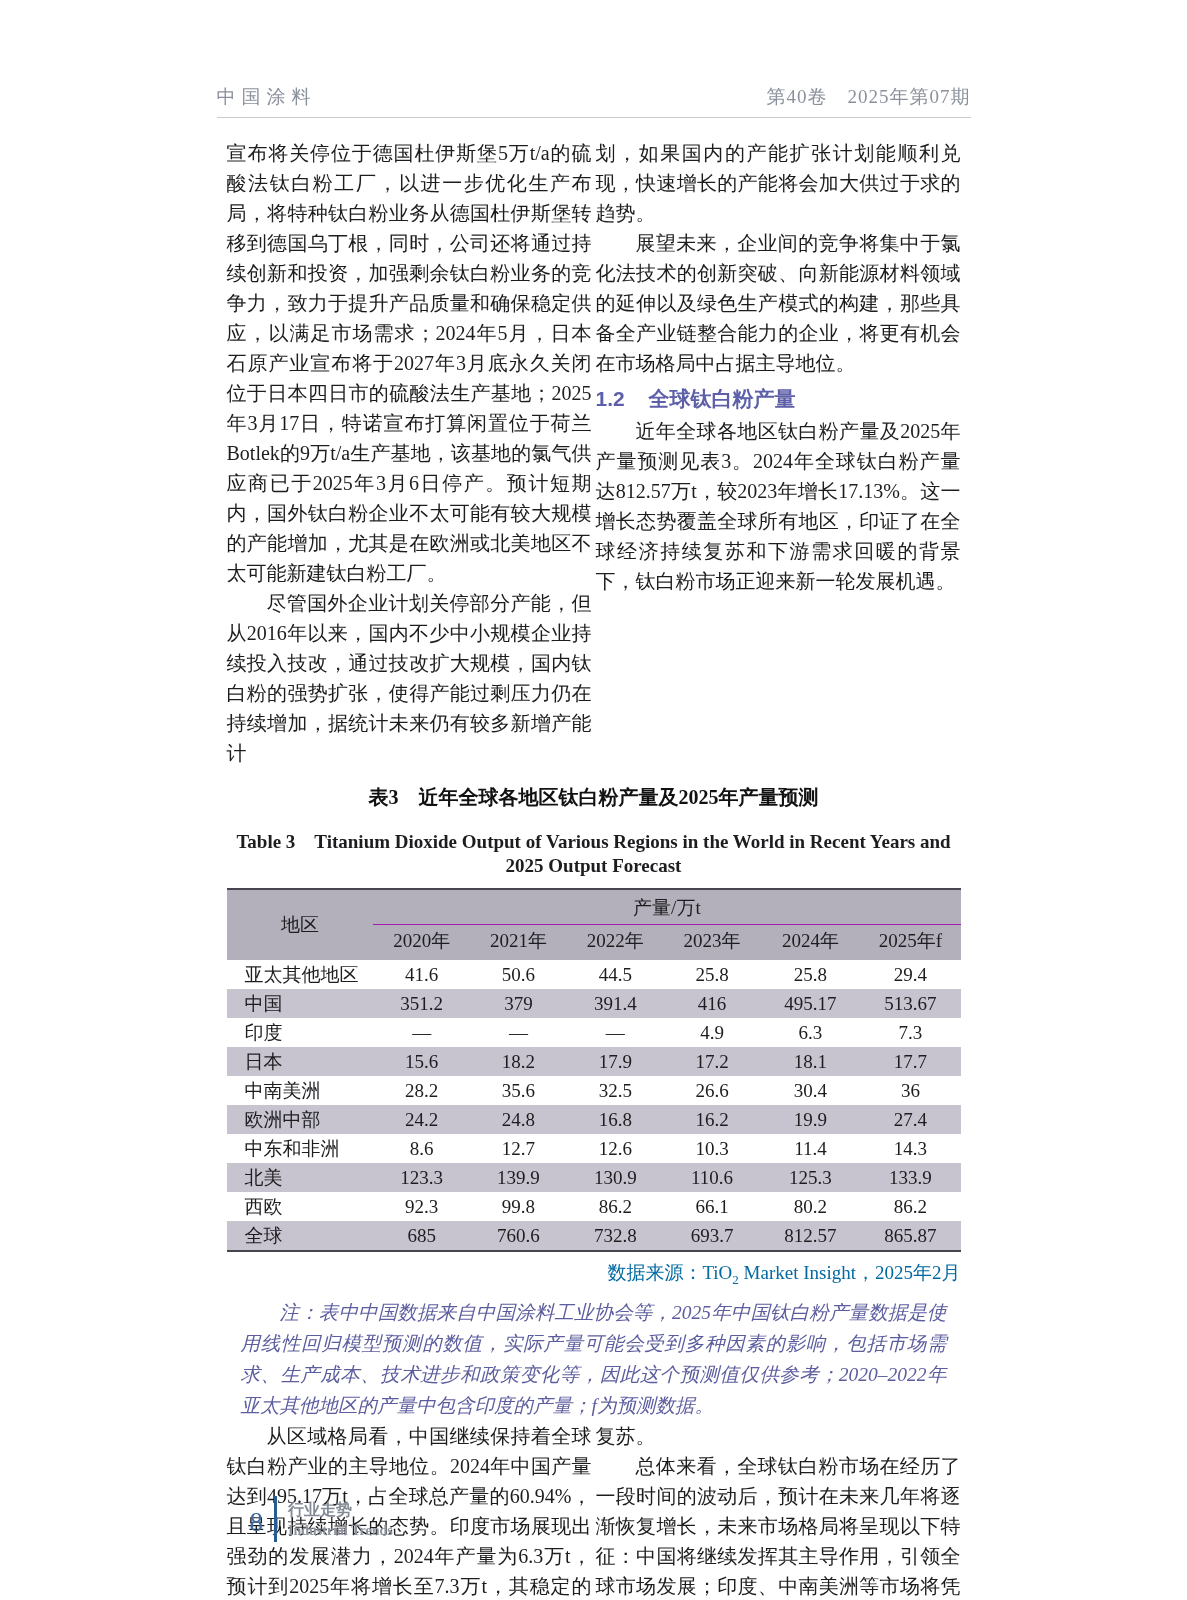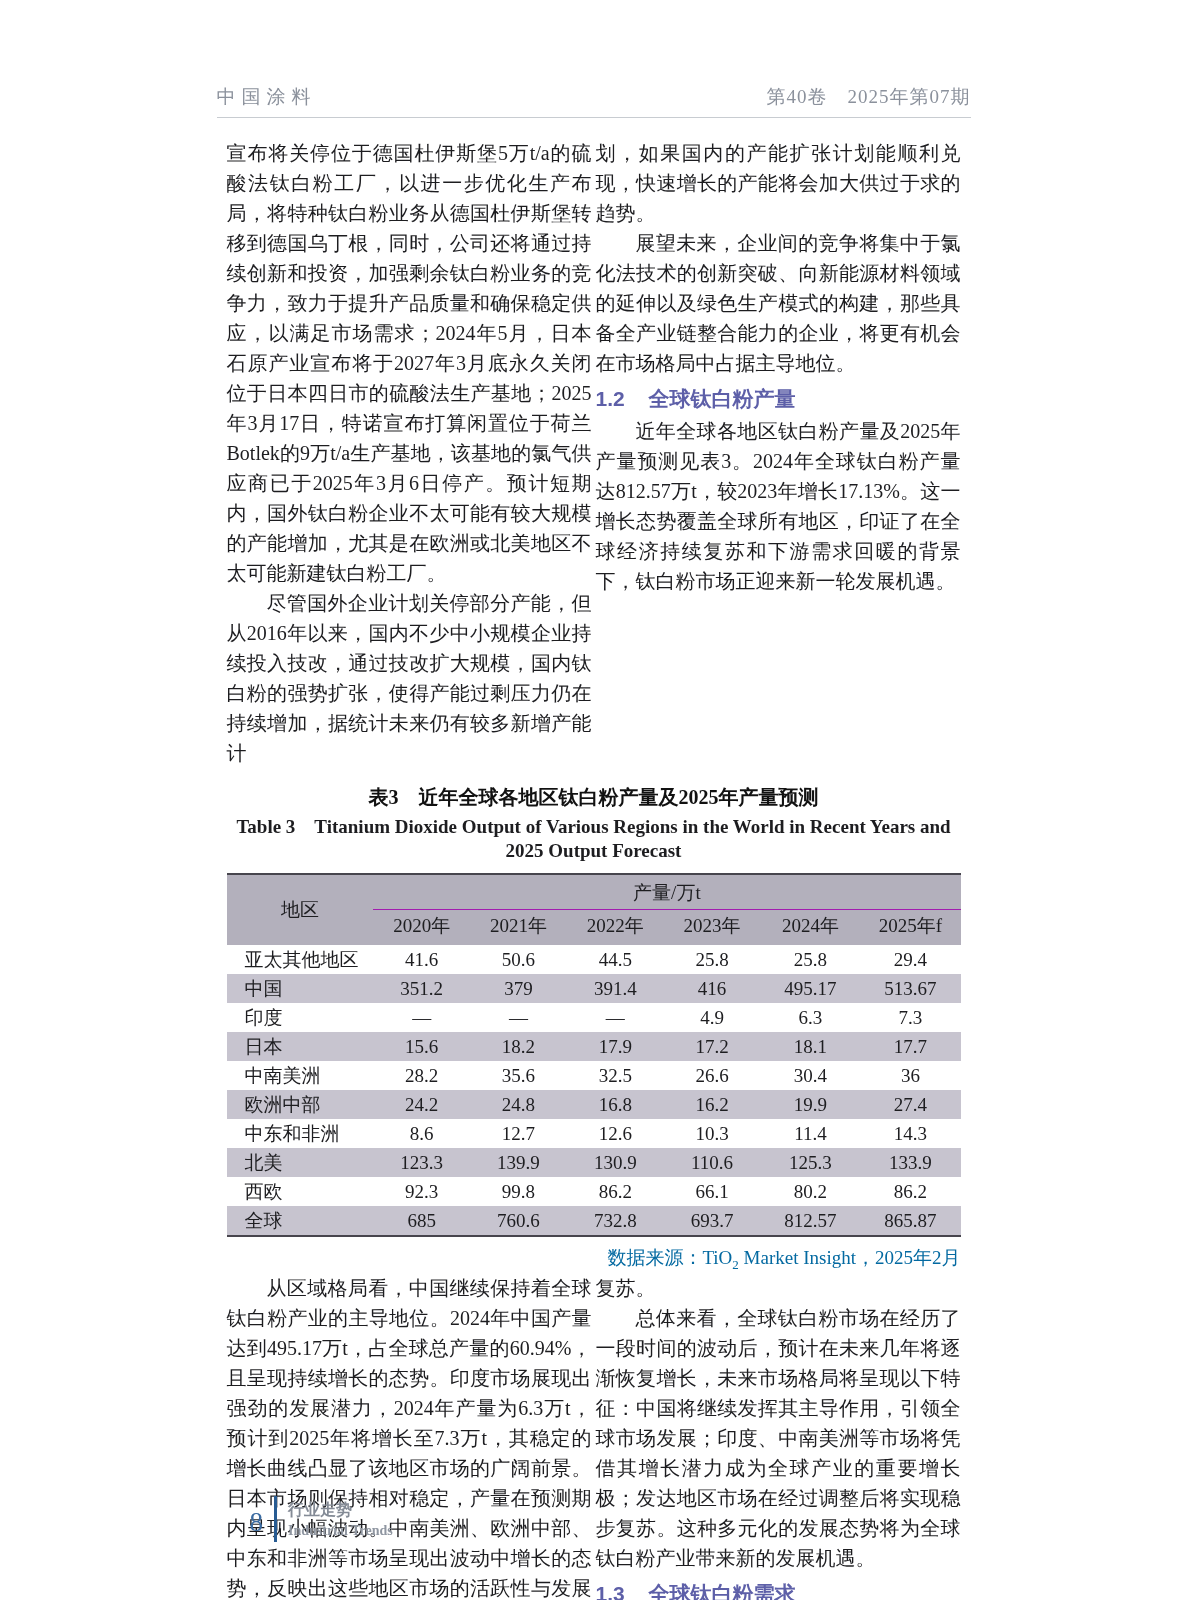--- a/index.html
+++ b/index.html
@@ -57,21 +57,21 @@
   .tbl-title-zh{
     text-align:center;
     font-weight:bold;
     font-size:20px;
     color:#111;
   }
   .tbl-title-en{
     text-align:center;
     font-weight:bold;
     font-size:19px;
-    margin-top:3px;
+    margin-top:18px;
   }
   table.output{
     width:100%;
     border-collapse:collapse;
     margin-top:11px;
     border-top:2px solid #47454d;
     border-bottom:2px solid #47454d;
     font-size:19px;
   }
   table.output thead th{
@@ -280,20 +280,21 @@
               <td>685</td>
               <td>760.6</td>
               <td>732.8</td>
               <td>693.7</td>
               <td>812.57</td>
               <td>865.87</td>
             </tr>
           </tbody>
       </table>
       <div class="tbl-source"><span>数据来源：TiO</span><sub>2</sub><span> Market Insight，2025年2月</span></div>
+      <div class="tbl-note">注：表中中国数据来自中国涂料工业协会等，2025年中国钛白粉产量数据是使用线性回归模型预测的数值，实际产量可能会受到多种因素的影响，包括市场需求、生产成本、技术进步和政策变化等，因此这个预测值仅供参考；2020–2022年亚太其他地区的产量中包含印度的产量；f为预测数据。</div>
     </section>
 
     <section class="two-col bottom">
       <div class="col">
         <p class="indent">从区域格局看，中国继续保持着全球钛白粉产业的主导地位。2024年中国产量达到495.17万t，占全球总产量的60.94%，且呈现持续增长的态势。印度市场展现出强劲的发展潜力，2024年产量为6.3万t，预计到2025年将增长至7.3万t，其稳定的增长曲线凸显了该地区市场的广阔前景。日本市场则保持相对稳定，产量在预测期内呈现小幅波动。中南美洲、欧洲中部、中东和非洲等市场呈现出波动中增长的态势，反映出这些地区市场的活跃性与发展潜力。北美和西欧市场则经历了差异化的发展轨迹：北美市场在经历短期调整后有望恢复增长，而西欧市场在显著回调后也将迎来</p>
       </div>
       <div class="col">
         <p class="noindent">复苏。</p>
         <p class="indent">总体来看，全球钛白粉市场在经历了一段时间的波动后，预计在未来几年将逐渐恢复增长，未来市场格局将呈现以下特征：中国将继续发挥其主导作用，引领全球市场发展；印度、中南美洲等市场将凭借其增长潜力成为全球产业的重要增长极；发达地区市场在经过调整后将实现稳步复苏。这种多元化的发展态势将为全球钛白粉产业带来新的发展机遇。</p>
         <h2 class="sec-heading">

